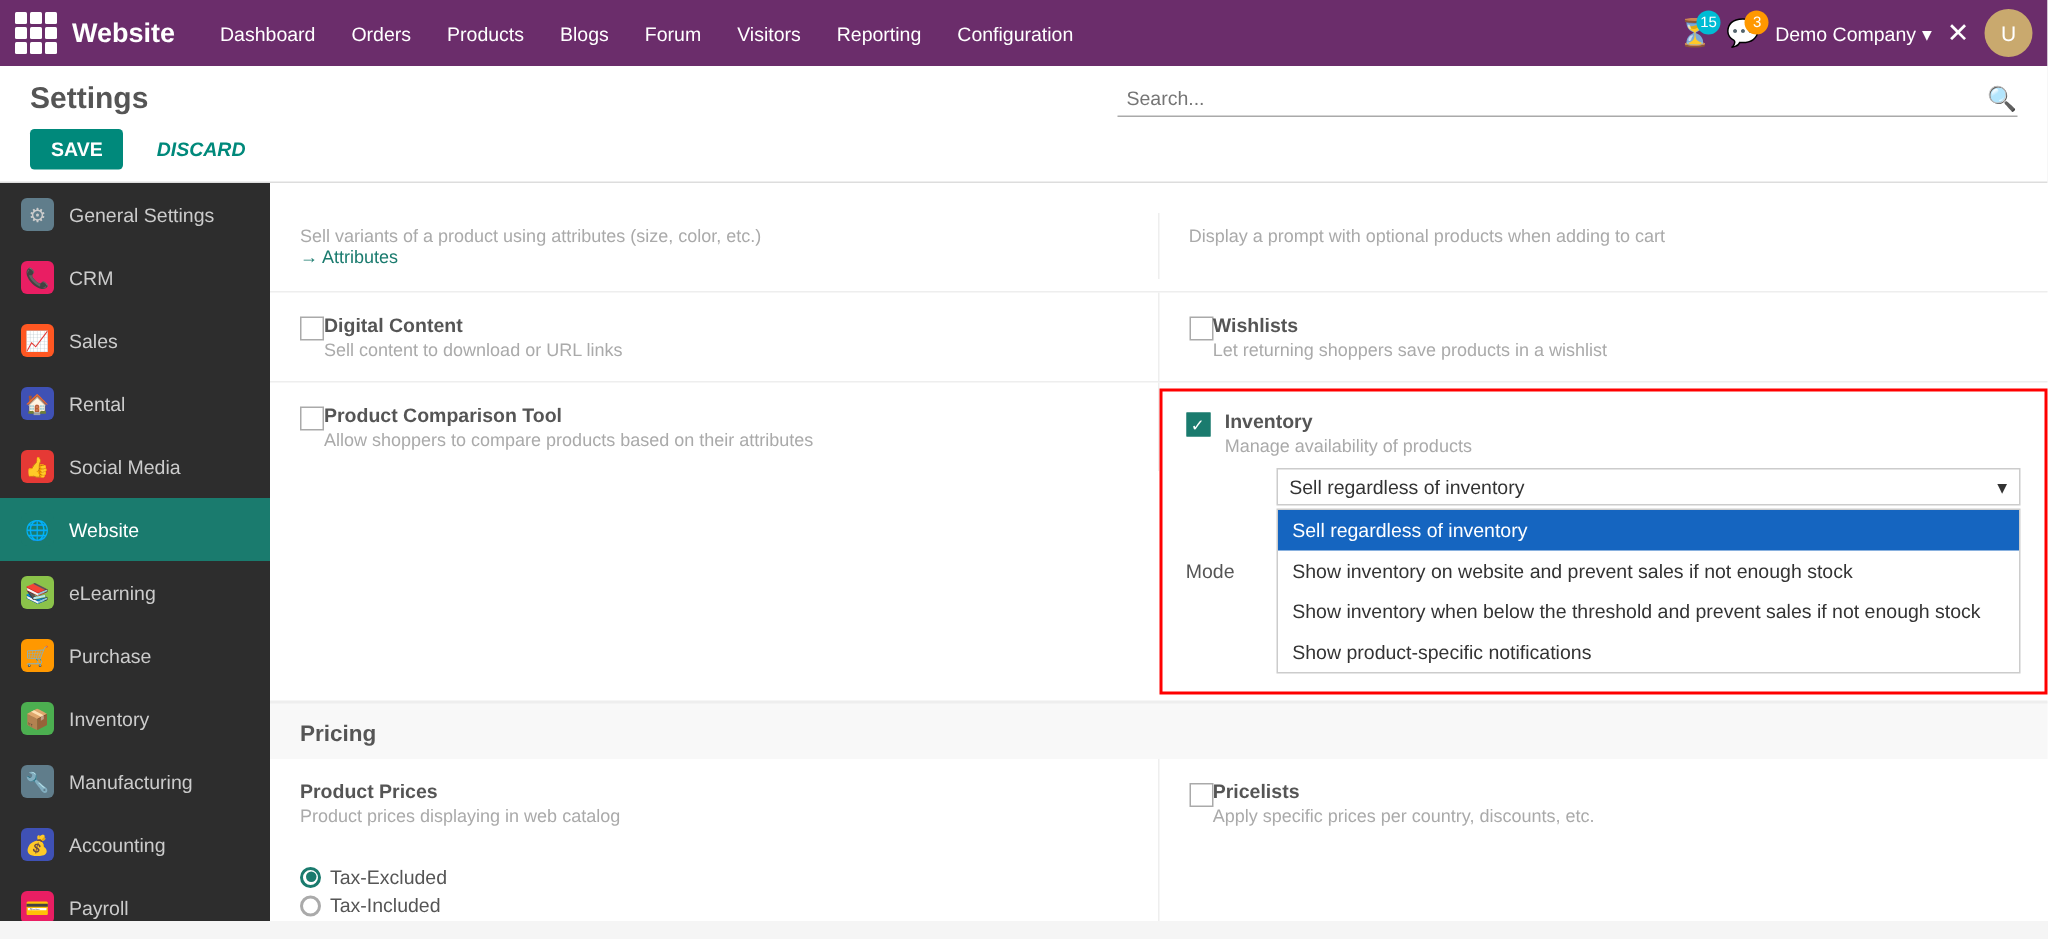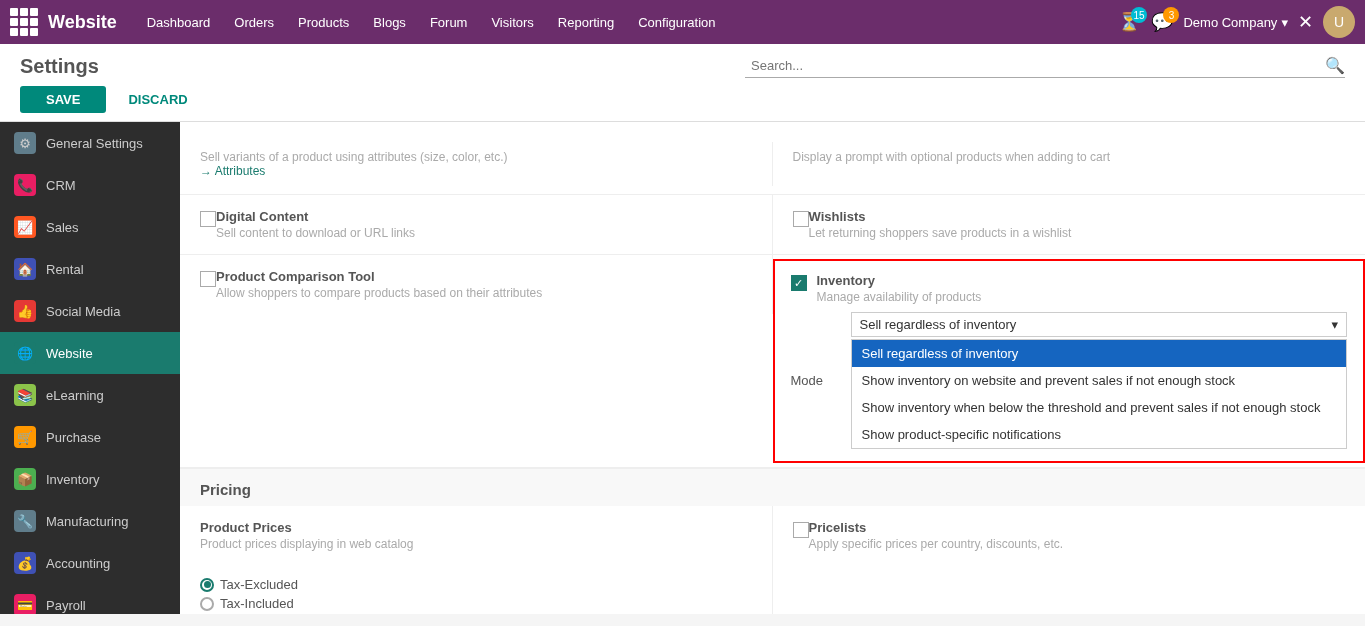--- a/index.html
+++ b/index.html
@@ -63,25 +63,25 @@
       width: 600px;
     }
     .search-bar input {
       border: none; outline: none; width: 100%;
       font-size: 13px; color: #888; background: transparent; padding: 4px 6px;
     }
     .search-icon { color: #888; font-size: 16px; cursor: pointer; }
     .page-actions { display: flex; gap: 8px; padding-bottom: 8px; }
     .btn-save {
       background: #00897b; color: #fff; border: none;
-      padding: 6px 26px; border-radius: 3px; cursor: pointer; font-size: 13px; font-weight: bold;
+      padding: 6px 14px; border-radius: 3px; cursor: pointer; font-size: 13px; font-weight: bold;
     }
     .btn-discard {
       background: none; color: #00897b; border: none;
-      padding: 6px 14px; border-radius: 3px; cursor: pointer; font-size: 13px; font-weight: bold;
+      padding: 6px 14px; border-radius: 3px; cursor: pointer; font-size: 13px; font-weight: bold; font-style: italic;
     }
 
     
     .main-layout { display: flex; height: calc(626px - 44px - 90px); overflow: hidden; }
 
     
     .sidebar {
       width: 180px; min-width: 180px; background: #2d2d2d;
       overflow-y: auto; flex-shrink: 0;
     }

